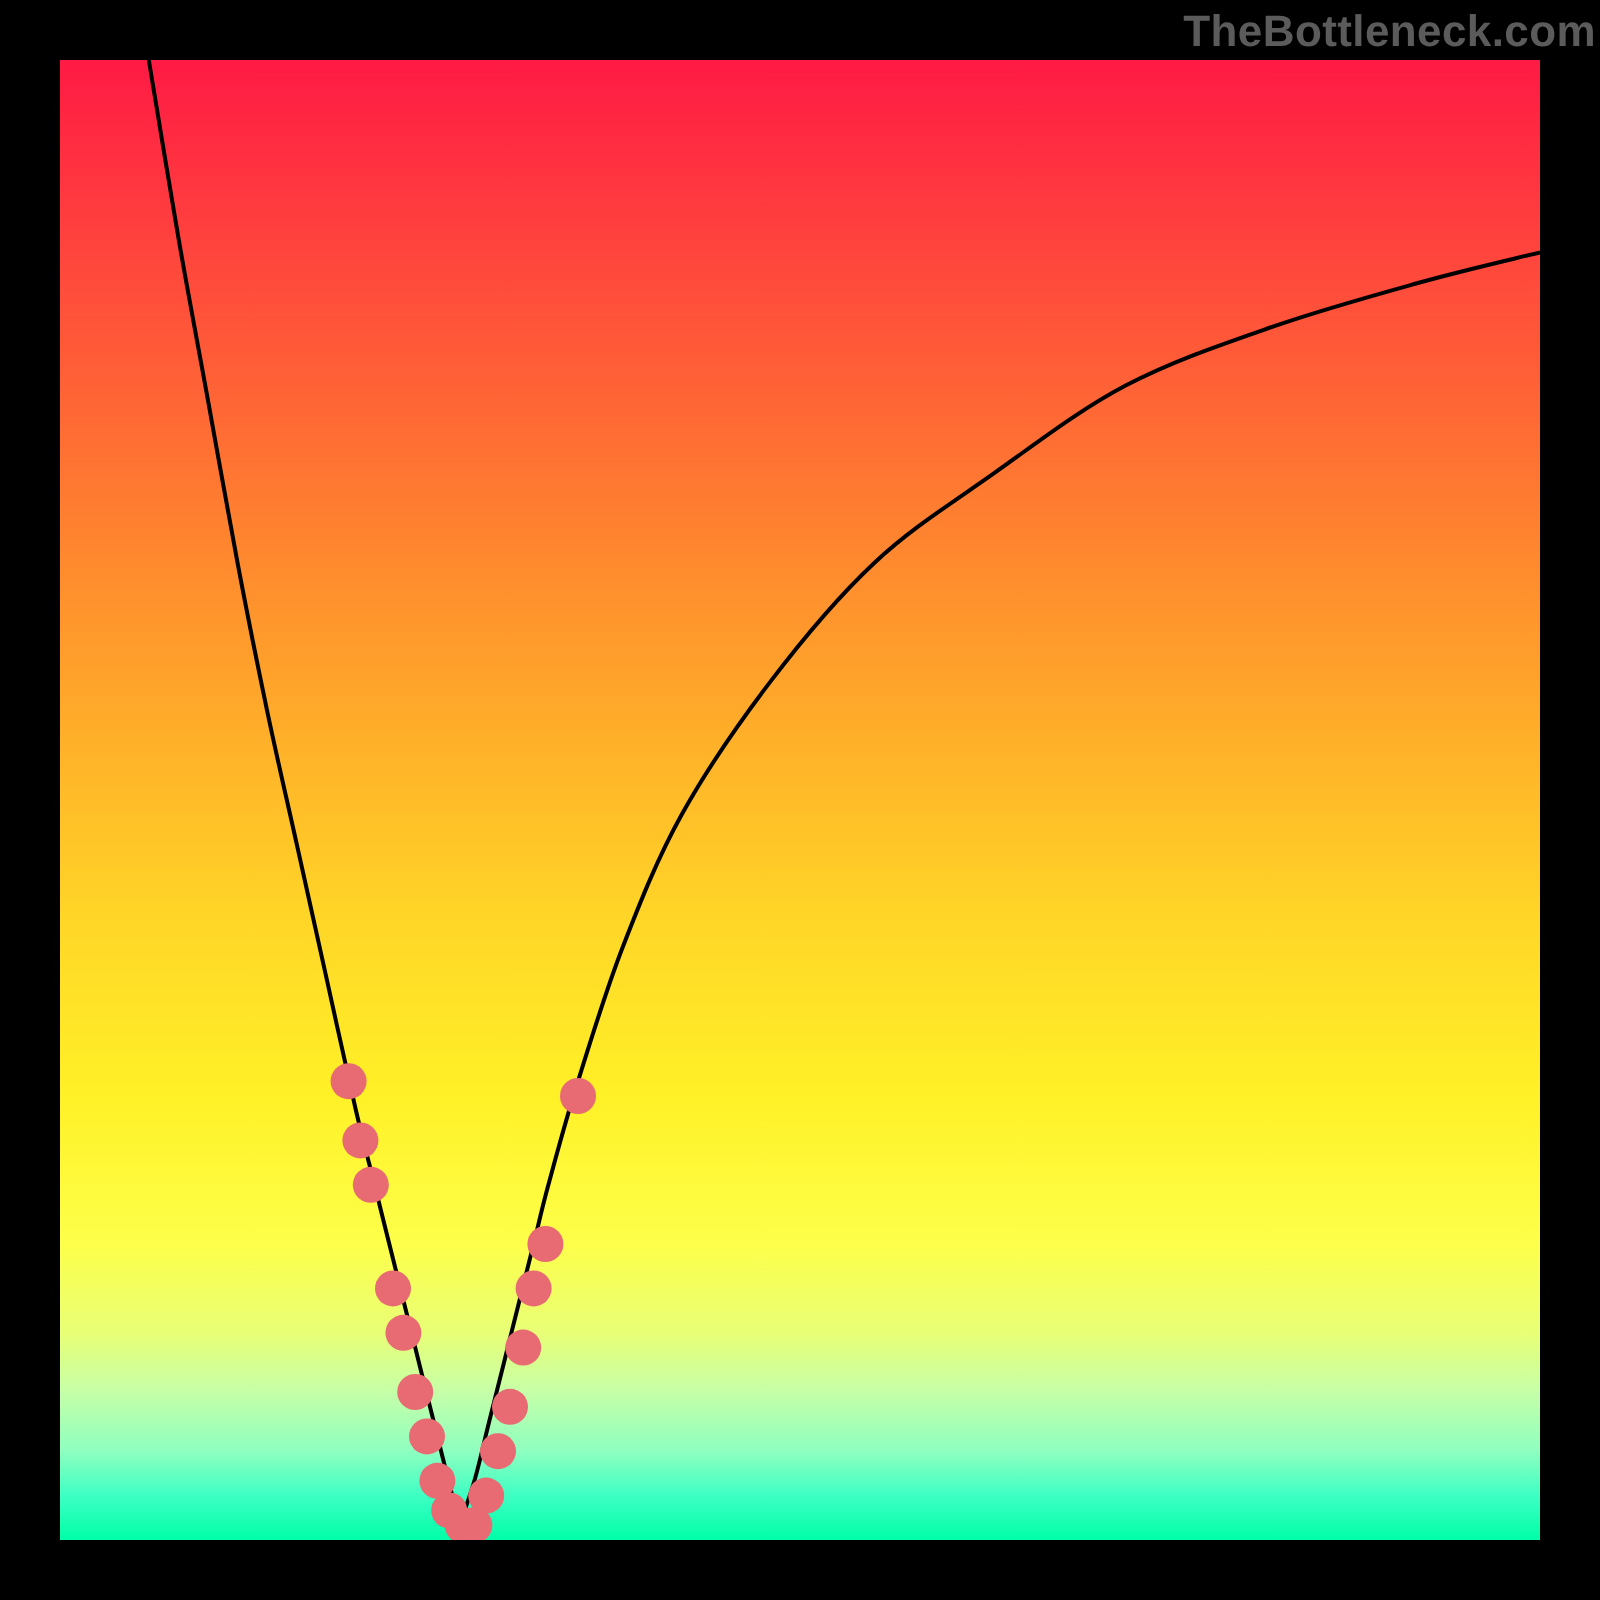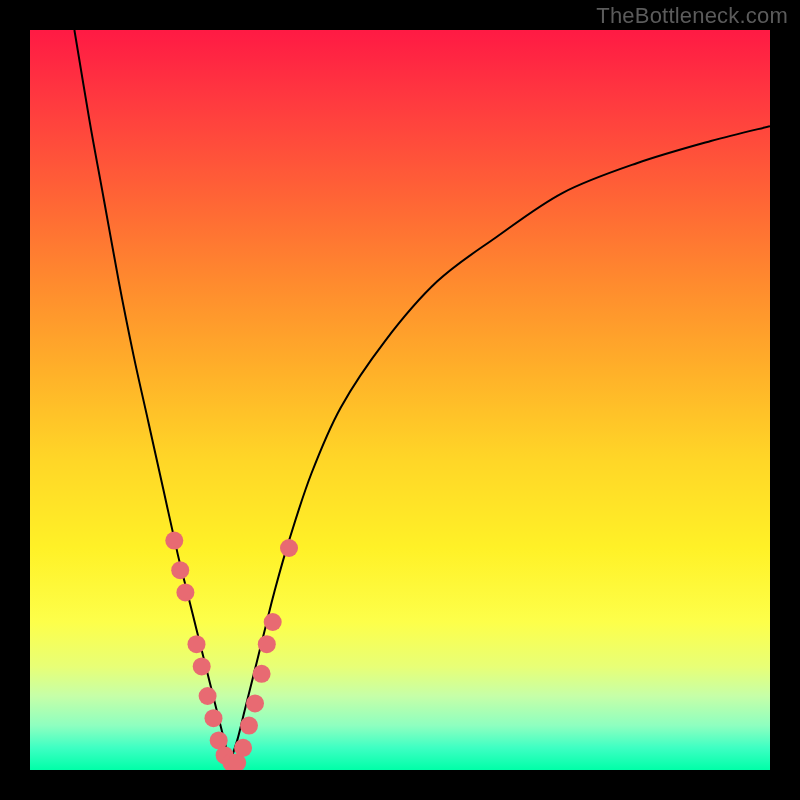--- a/index.html
+++ b/index.html
@@ -33,24 +33,24 @@
       #e8ff76 86%,
       #c6ffa8 90%,
       #8effc0 94%,
       #3effc3 97%,
       #00ffa8 100%
     );
   }
   .watermark {
     position: absolute;
     top: 3px;
-    right: 12px;
+    right: 2px;
     font-family: Arial, Helvetica, sans-serif;
     font-size: 22px;
-    font-weight: 400;
+    font-weight: 700;
     color: #5b5b5b;
     letter-spacing: 0.2px;
   }
   svg.curves {
     position: absolute;
     inset: 0;
   }
   .curve {
     fill: none;
     stroke: #000;

